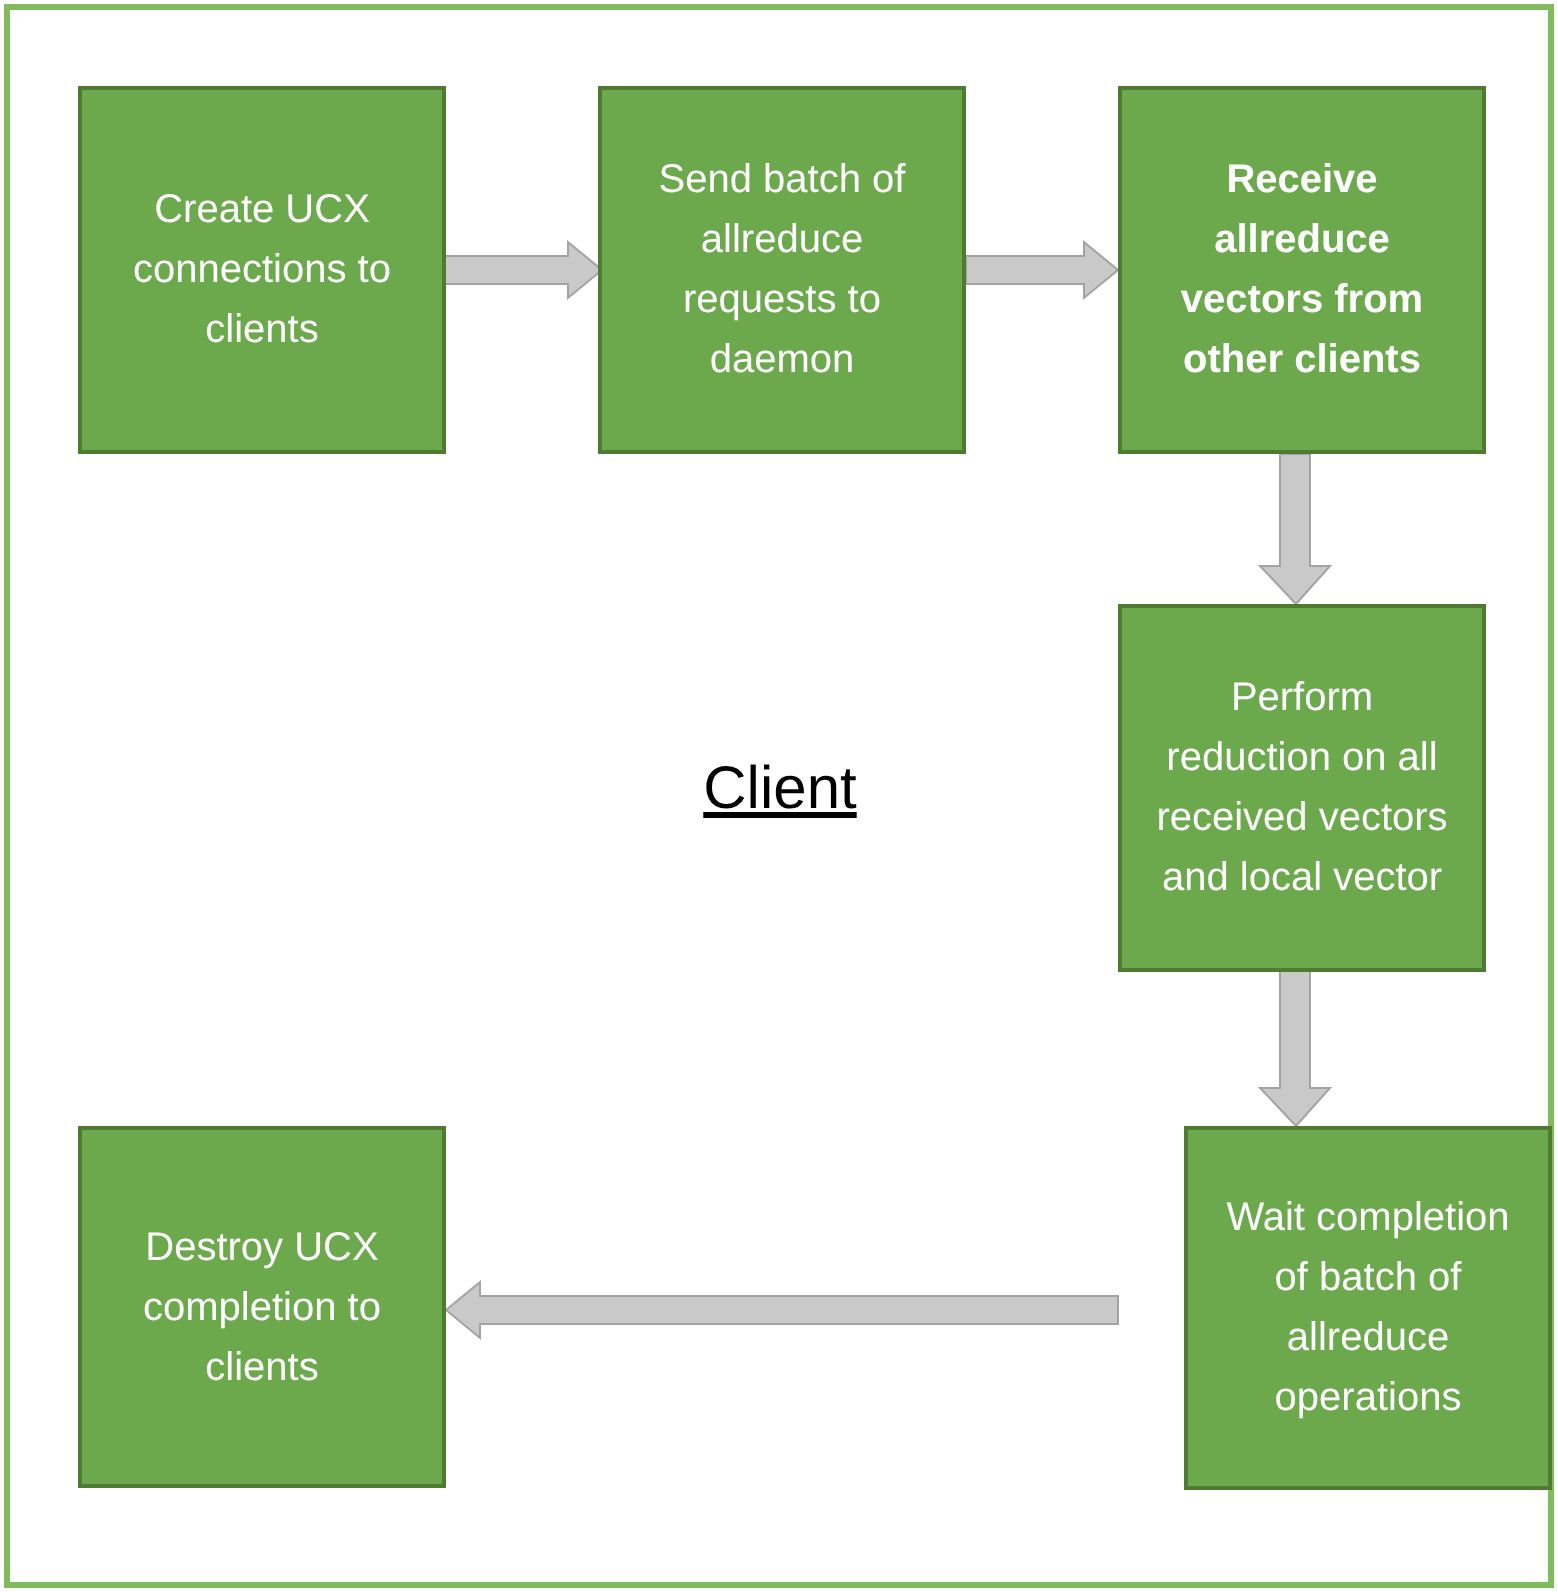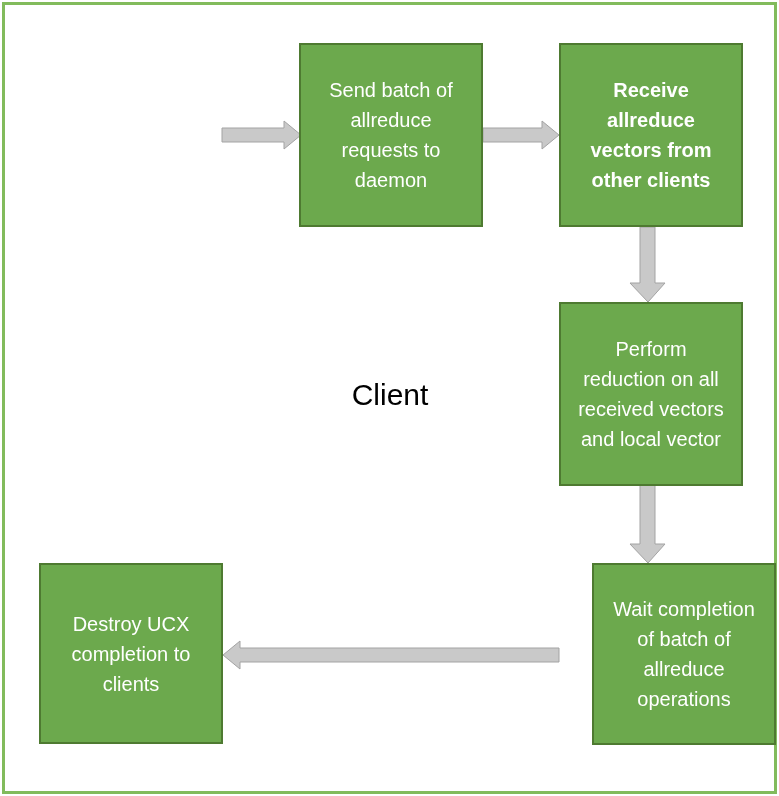--- a/index.html
+++ b/index.html
@@ -59,36 +59,40 @@
     stroke-width: 1;
   }
   .center-label {
     position: absolute;
     left: 300px;
     top: 378px;
     width: 180px;
     text-align: center;
     font-size: 30px;
     color: var(--center-label-color, #000000);
+    text-decoration: underline;
   }
 </style>
 </head>
 <body>
 
 <div class="page">
   <div class="frame"></div>
 
   <svg class="arrows" viewBox="0 0 779 796" xmlns="http://www.w3.org/2000/svg">
     <polygon points="222,128 284,128 284,121 301,135 284,149 284,142 222,142"></polygon>
     <polygon points="483,128 542,128 542,121 559,135 542,149 542,142 483,142"></polygon>
     <polygon points="640,227 640,283 630,283 648,302 665,283 655,283 655,227"></polygon>
     <polygon points="640,483 640,544 630,544 648,563 665,544 655,544 655,483"></polygon>
     <polygon points="559,648 240,648 240,641 223,655 240,669 240,662 559,662"></polygon>
   </svg>
 
+  <div class="node" id="node-create">
+    <span class="label">Create UCX connections to clients</span>
+  </div>
 
   <div class="node" id="node-send">
     <span class="label">Send batch of allreduce requests to daemon</span>
   </div>
 
   <div class="node" id="node-receive">
     <span class="label">Receive allreduce vectors from other clients</span>
   </div>
 
   <div class="node" id="node-reduce">

